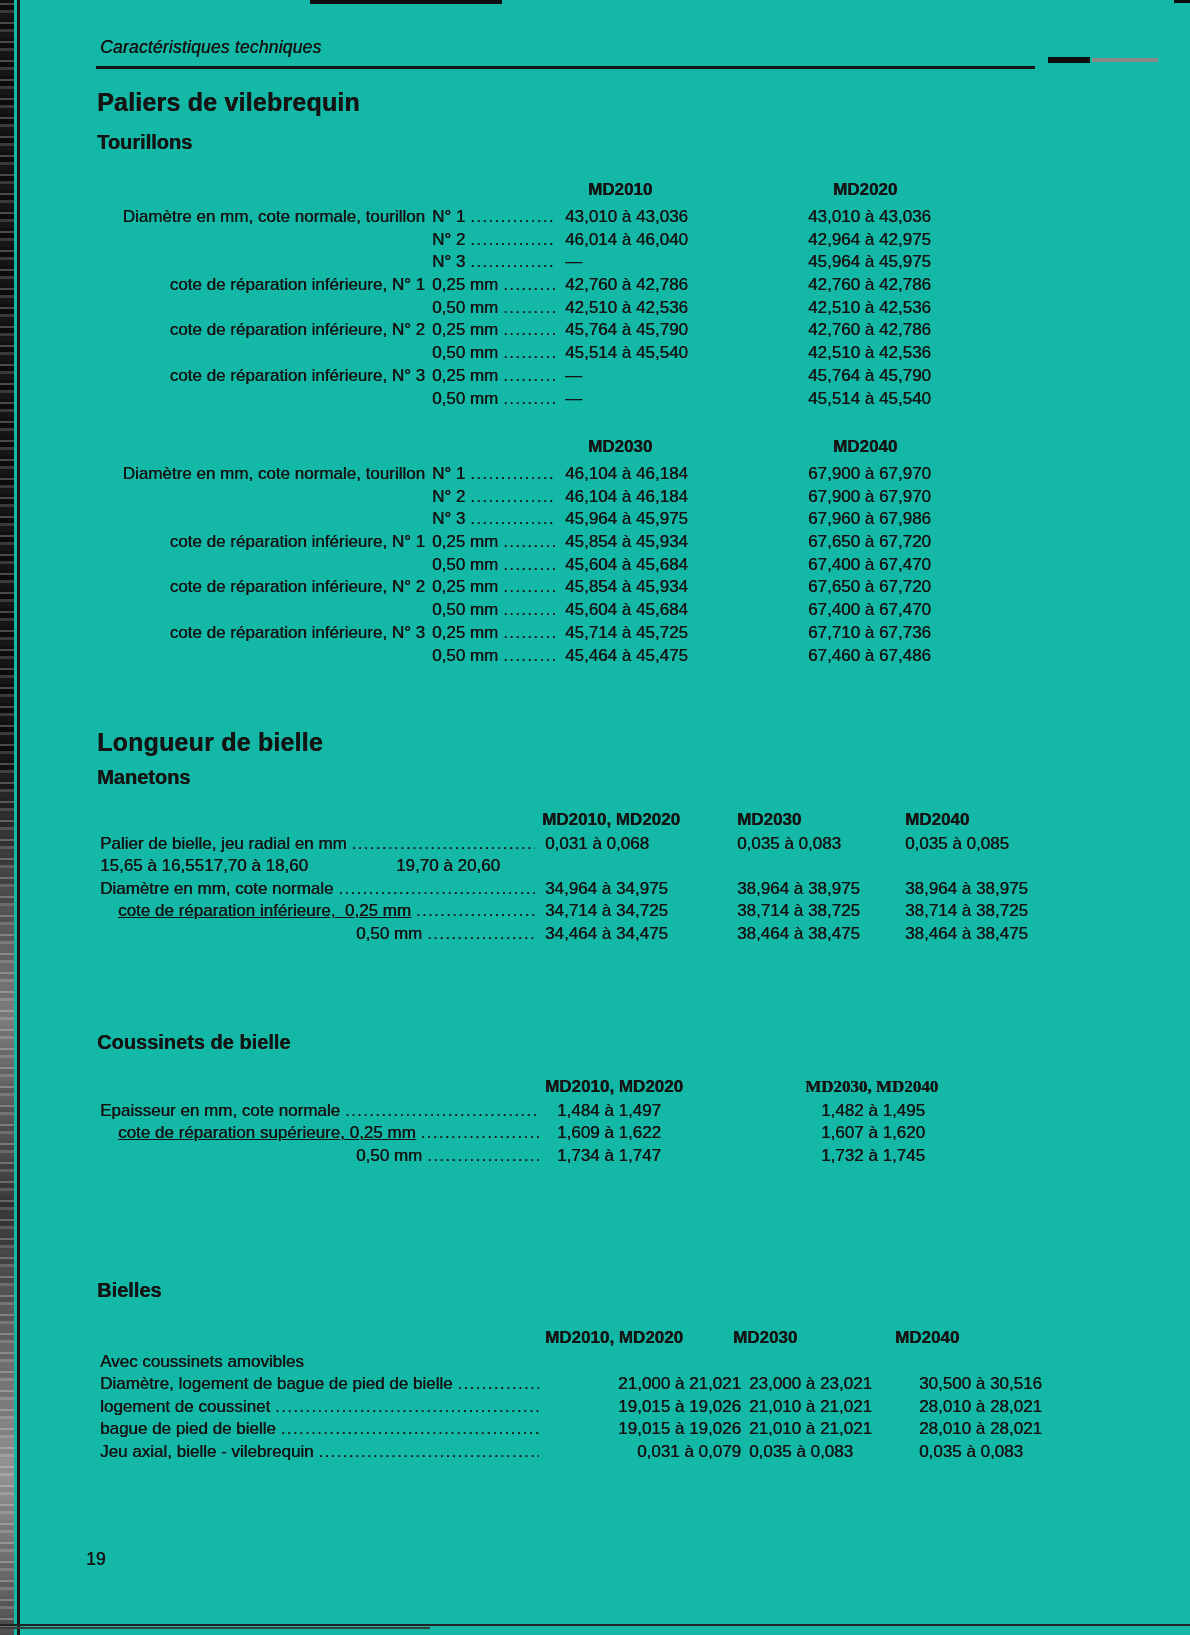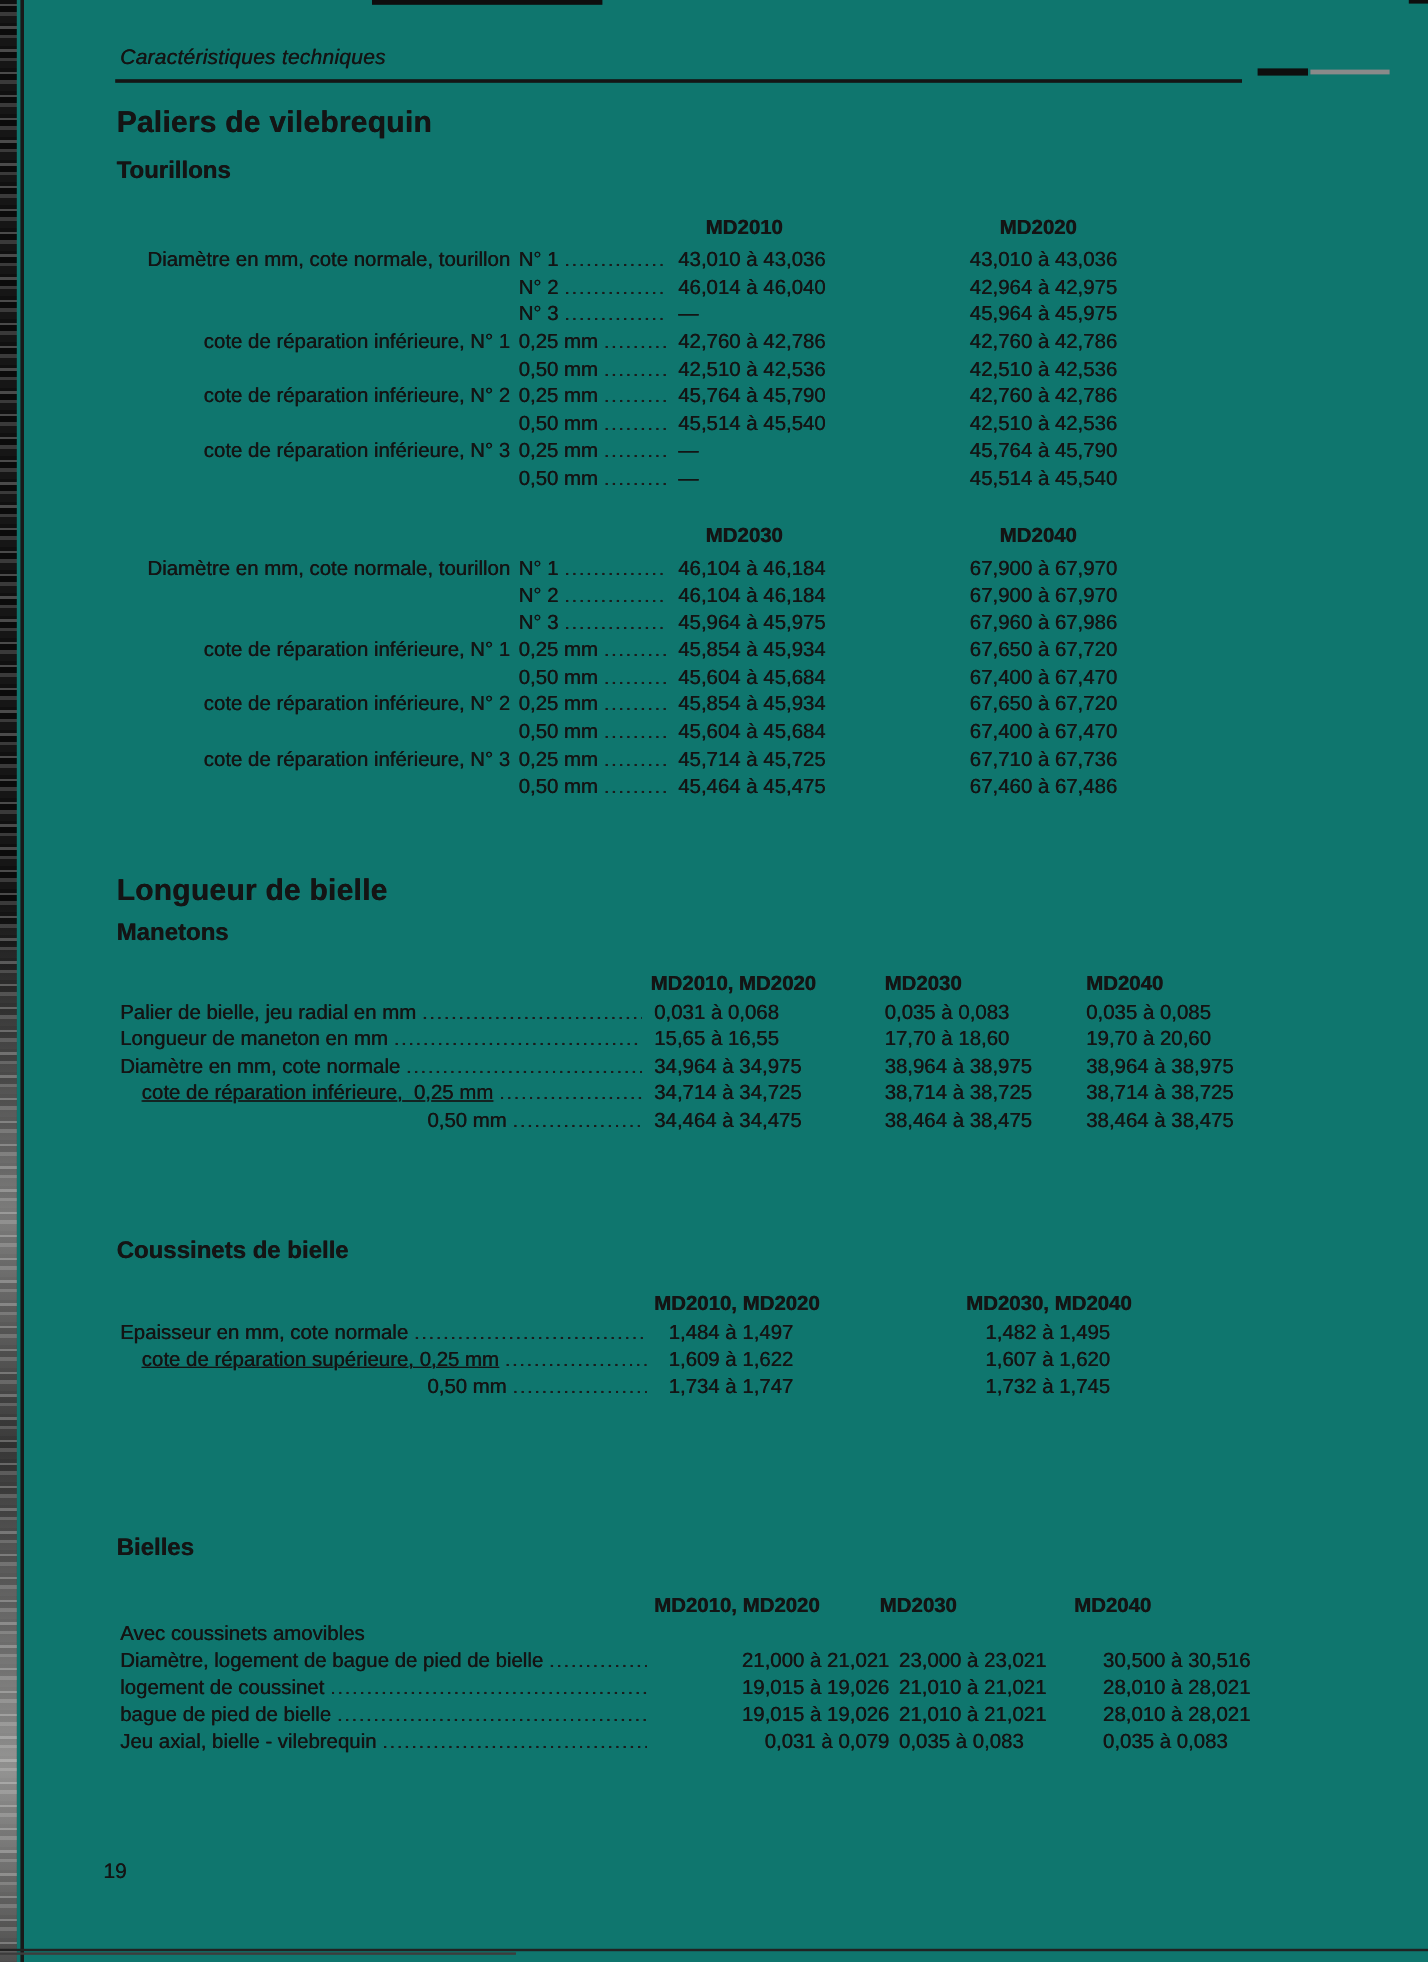--- a/index.html
+++ b/index.html
@@ -1,18 +1,18 @@
 <!DOCTYPE html>
 <html><head>
 <meta charset="utf-8">
 <style>
   html,body{margin:0;padding:0;background:#d8d8d4;}
   .page{
     position:relative; width:1190px; height:1635px; margin:0 auto;
-    background:#0f766e; overflow:hidden;
+    background:#14b8a6; overflow:hidden;
     font-family:"Liberation Sans","DejaVu Sans",sans-serif;
     color:#141414; text-shadow:0.4px 0 0 currentColor;
   }
   
   .bind-strip{position:absolute;left:0;top:0;width:14px;height:100%;
     background:repeating-linear-gradient(180deg,#101010 0 3px,#4a4a4a 3px 5px,#0b0b0b 5px 10px,#3a3a3a 10px 13px,#161616 13px 19px);}
   .bind-fade{position:absolute;left:0;top:0;width:14px;height:100%;
     background:linear-gradient(180deg,rgba(252,252,250,0) 0 46%,rgba(252,252,250,.45) 62%,rgba(252,252,250,.15) 74%,rgba(252,252,250,.55) 90%,rgba(252,252,250,.25) 100%);}
   .bind-line{position:absolute;left:17px;top:0;width:3px;height:100%;background:#191919;}
   .art{position:absolute;background:#0e0e0e;}
@@ -28,21 +28,21 @@
   .tt-h0{left:488px;} .tt-h1{left:733px;}
   .tt-row{display:flex;height:22.7px;line-height:22.7px;white-space:nowrap;}
   .tt-label{width:325px;text-align:right;padding-right:7px;flex:none;}
   .tt-sub{width:133px;flex:none;display:inline-flex;}
   .tt-v{flex:none;} .tt-v0{width:243px;} .tt-v1{flex:1;}
   
   .wt{position:absolute;left:100px;width:990px;font-size:17px;}
   .wt-head{position:relative;height:23px;line-height:23px;font-weight:700;margin-bottom:2px;}
   .wt-h{position:absolute;top:0;}
   .man .wt-h:nth-child(1){left:442px;} .man .wt-h:nth-child(2){left:637px;} .man .wt-h:nth-child(3){left:805px;}
-  .cou .wt-h:nth-child(1){left:445px;} .cou .wt-h:nth-child(2){left:705px;}
+  .cou .wt-h:nth-child(1){left:445px;} .cou .wt-h:nth-child(2){left:705px;font-family:Liberation Serif, serif;}
   .bie .wt-h:nth-child(1){left:445px;} .bie .wt-h:nth-child(2){left:633px;} .bie .wt-h:nth-child(3){left:795px;}
   .wt-row{display:flex;height:22.4px;line-height:22.4px;white-space:nowrap;}
   .wt-left{flex:none;display:inline-flex;}
   .man .wt-left{width:445px;} .cou .wt-left{width:449px;} .bie .wt-left{width:449px;}
   .man .wt-v:nth-of-type(2){width:192px;} .man .wt-v:nth-of-type(3){width:168px;}
   .cou .wt-v{padding-left:8px;} .cou .wt-v:nth-of-type(2){width:256px;}
   .bie .wt-v{padding-left:8px;} .bie .wt-v:nth-of-type(2){width:184px;text-align:right;} .bie .wt-v:nth-of-type(3){width:162px;}
   .wt-v{flex:none;}
   .ind0{padding-left:0;} .ind1{padding-left:18px;text-decoration:underline;} .ind2{padding-left:256px;}
   
@@ -260,24 +260,20 @@
       <div class="wt-row">
         <span class="wt-left">
           <span class="wt-label ind0">Palier de bielle, jeu radial en mm</span>
           <span class="leader"></span>
         </span>
         <span class="wt-v">0,031 à 0,068</span>
         <span class="wt-v">0,035 à 0,083</span>
         <span class="wt-v">0,035 à 0,085</span>
       </div>
       <div class="wt-row">
-        <span class="wt-left">
-          <span class="wt-label ind0">Longueur de maneton en mm</span>
-          <span class="leader"></span>
-        </span>
         <span class="wt-v">15,65 à 16,55</span>
         <span class="wt-v">17,70 à 18,60</span>
         <span class="wt-v">19,70 à 20,60</span>
       </div>
       <div class="wt-row">
         <span class="wt-left">
           <span class="wt-label ind0">Diamètre en mm, cote normale</span>
           <span class="leader"></span>
         </span>
         <span class="wt-v">34,964 à 34,975</span>

